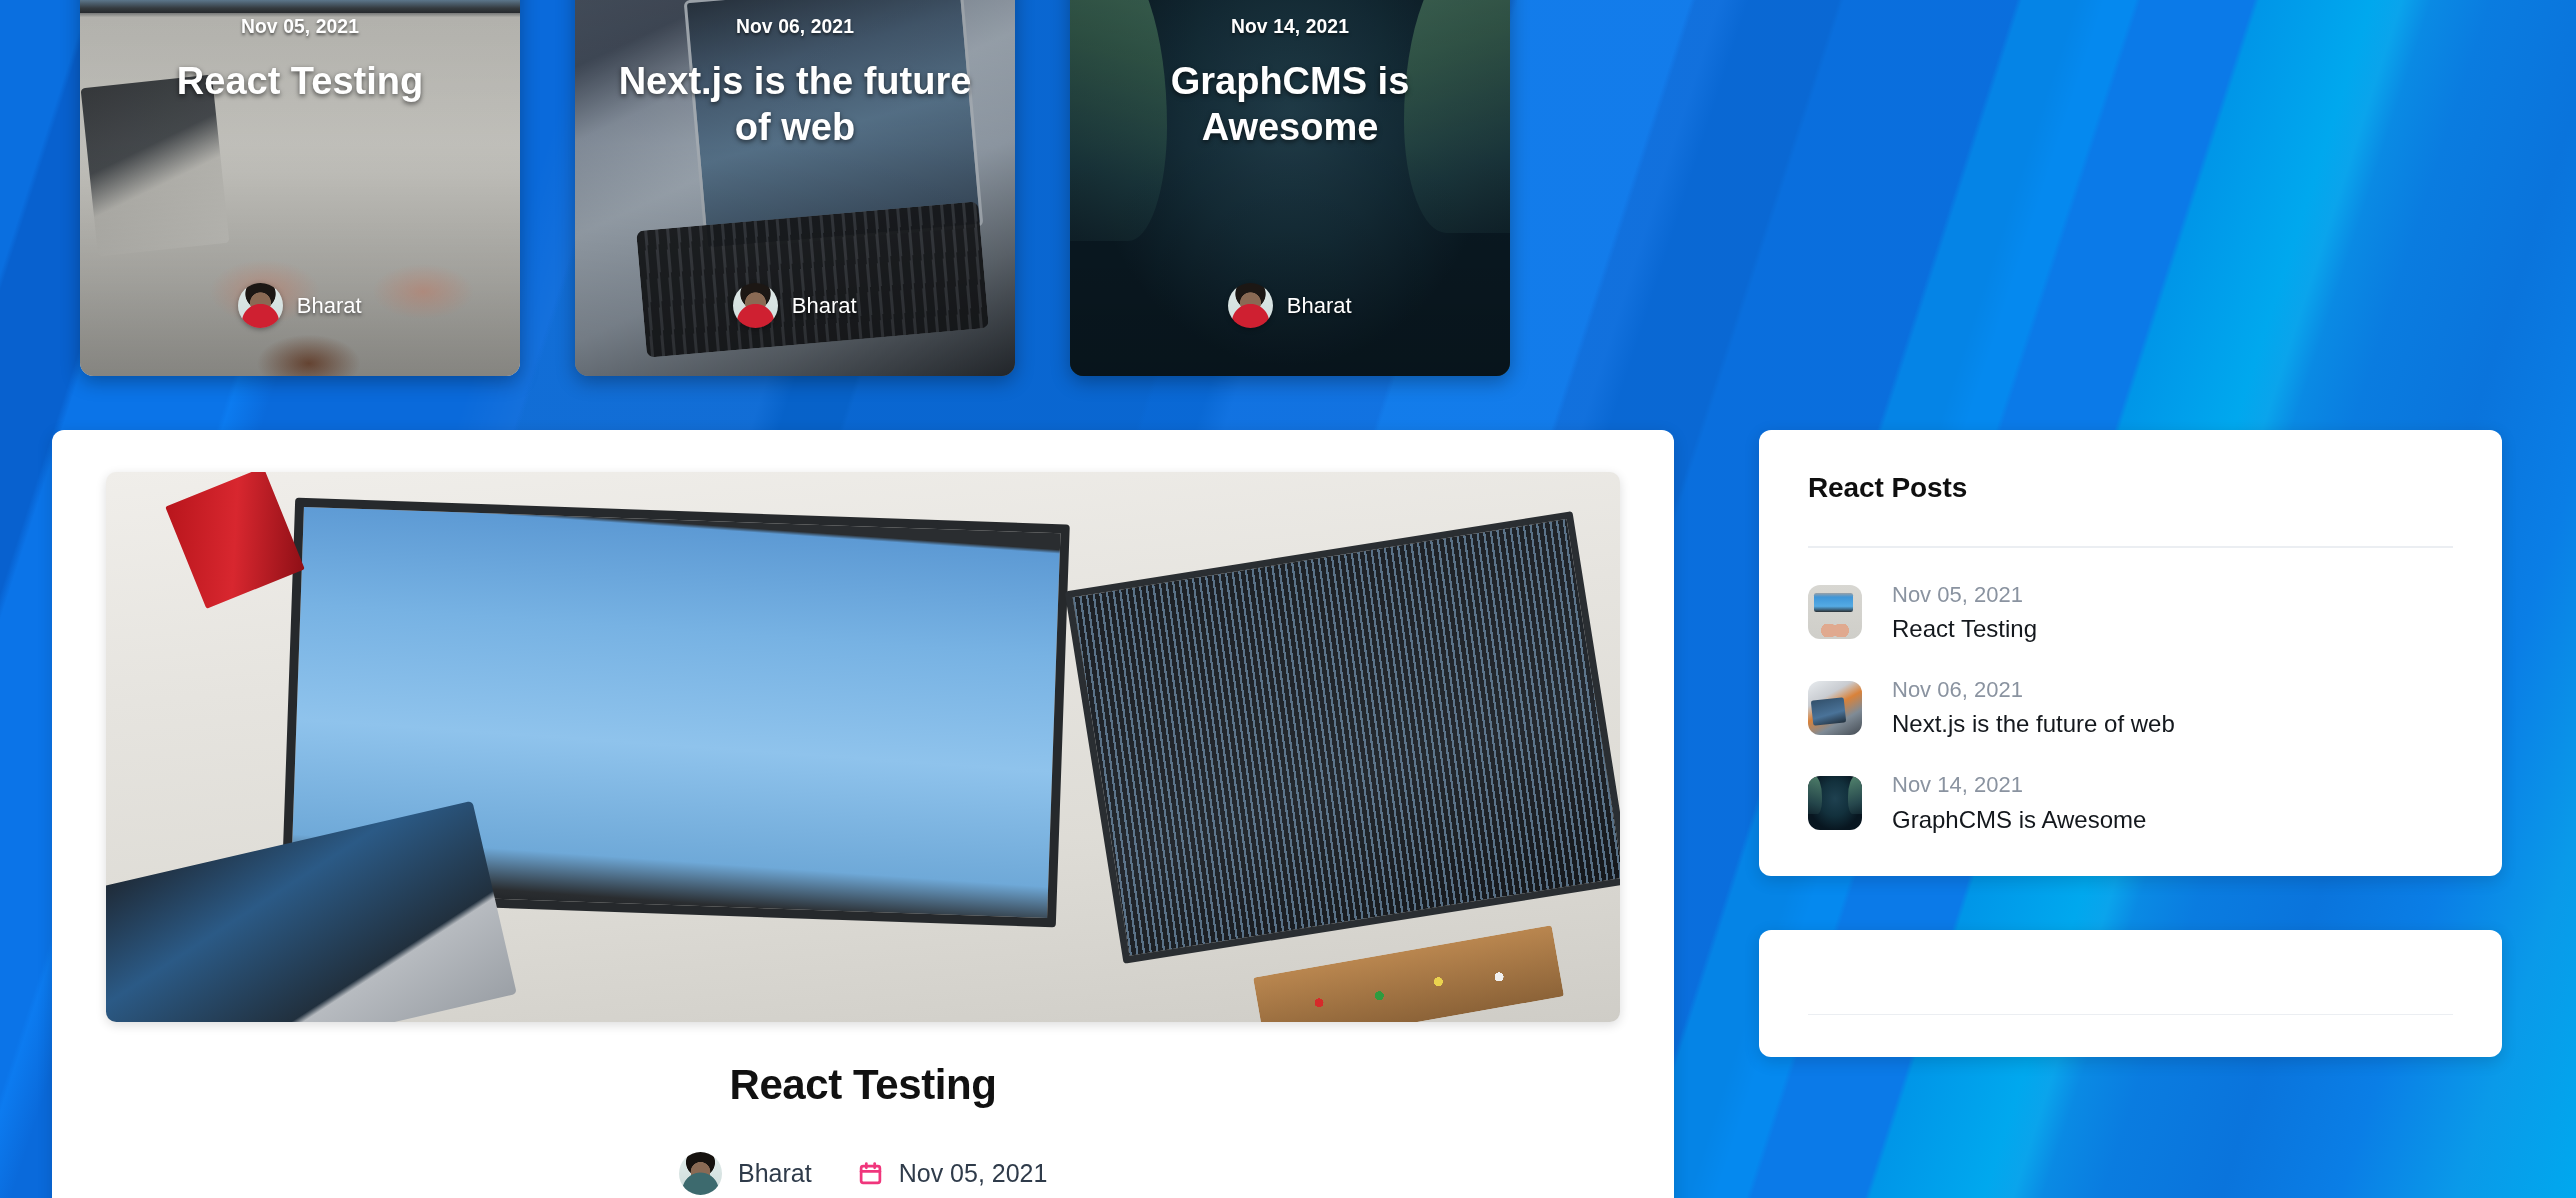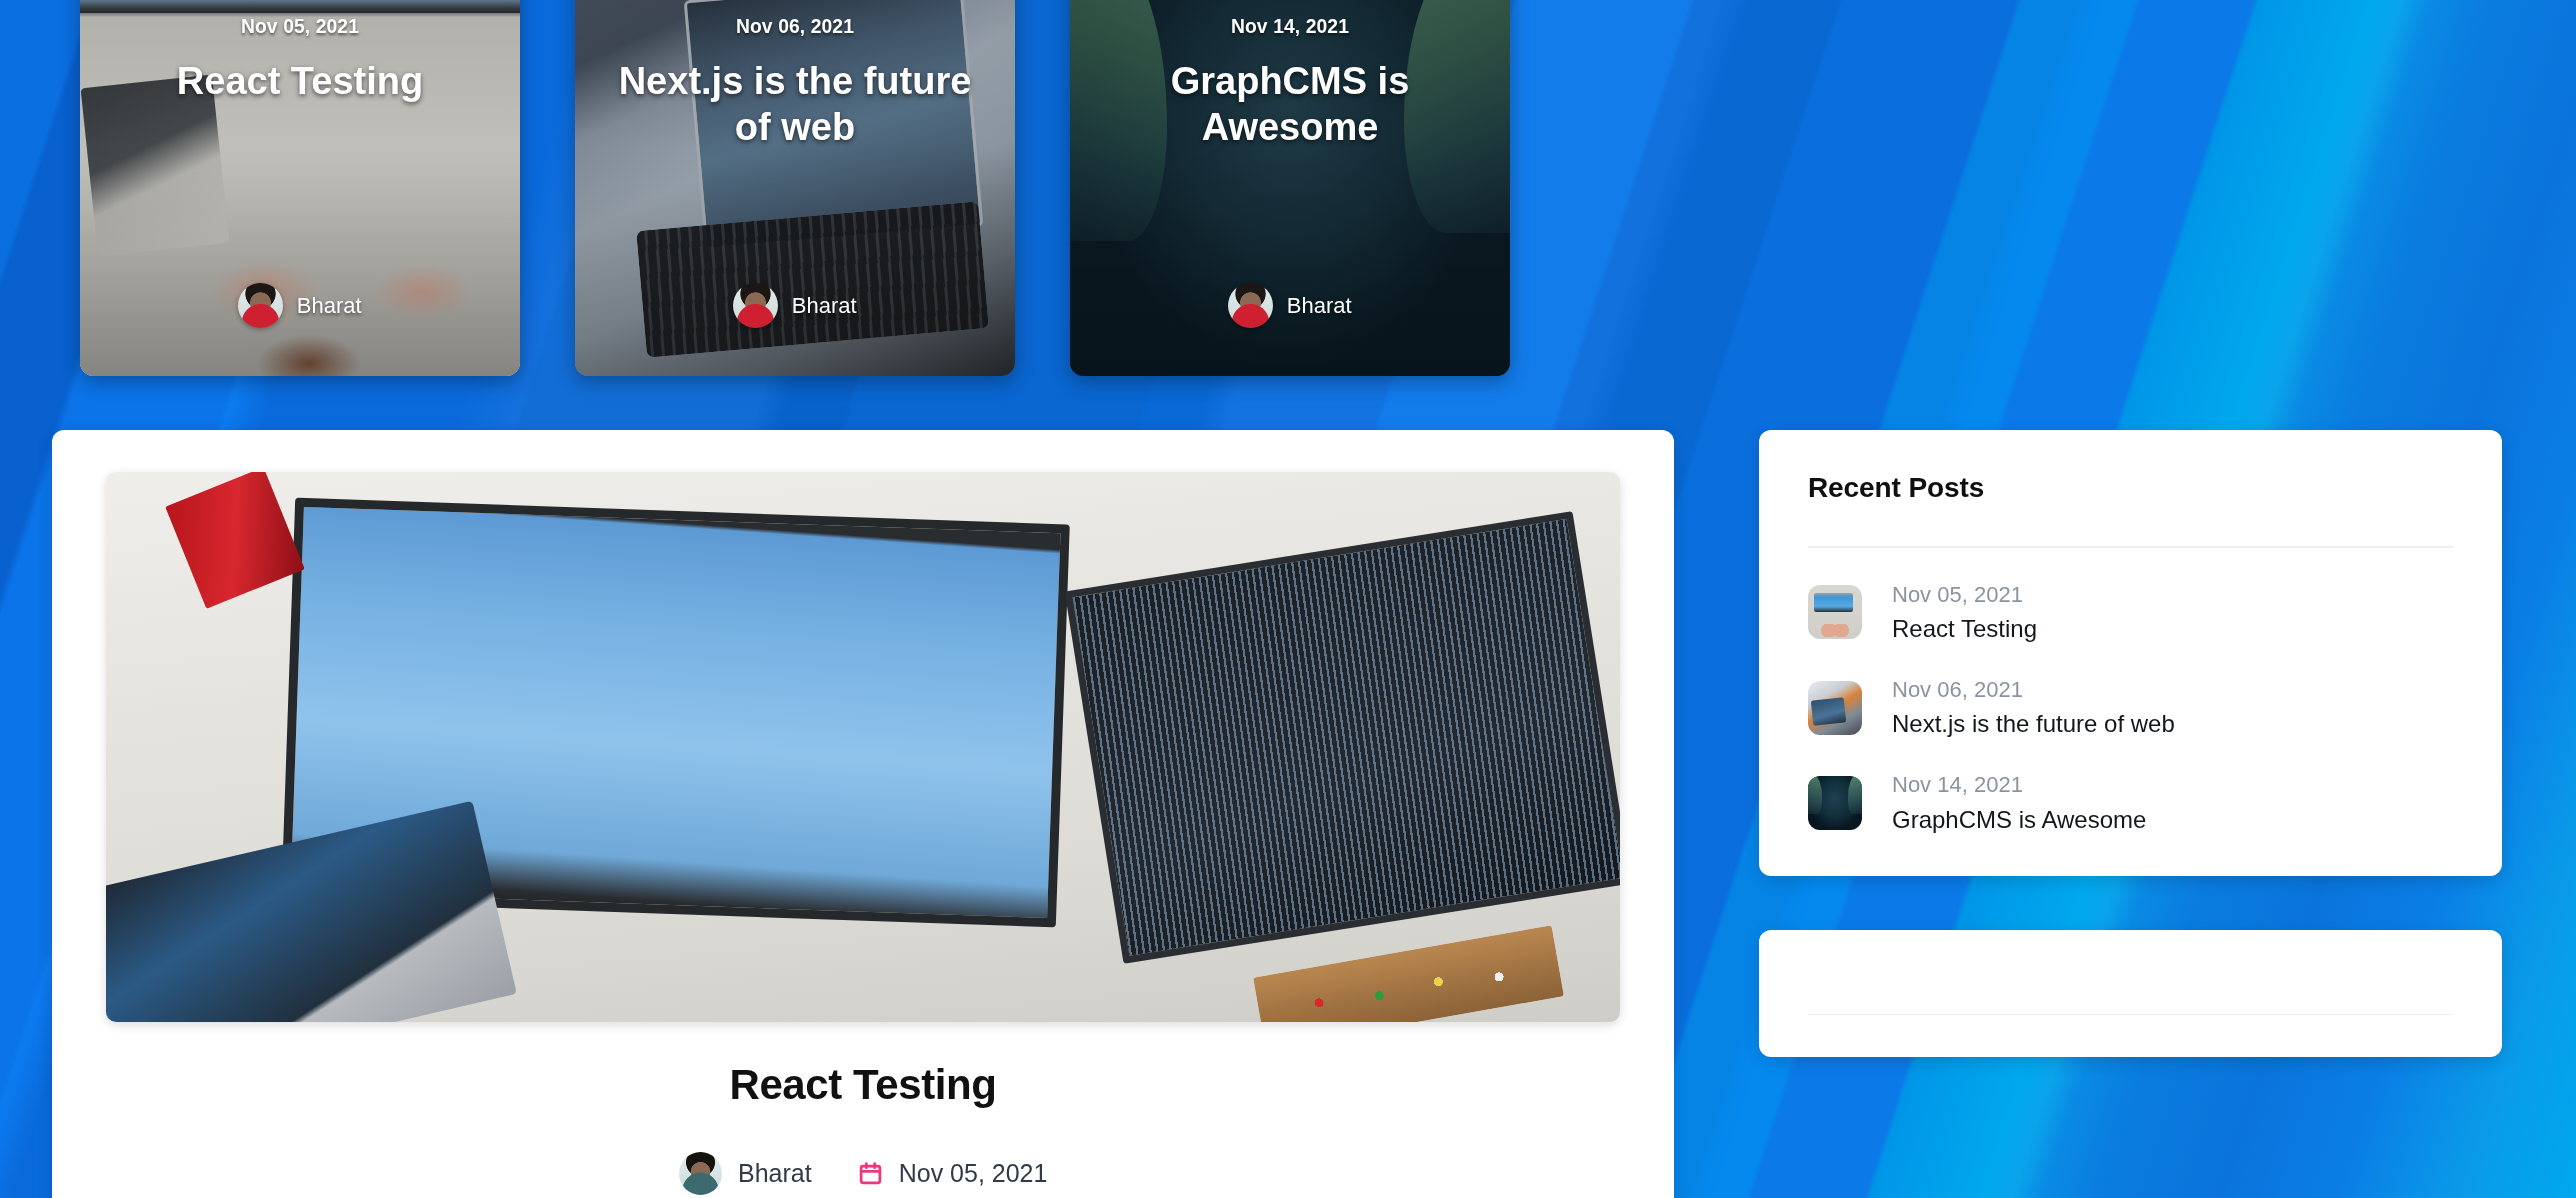--- a/index.html
+++ b/index.html
@@ -459,21 +459,21 @@
             <span class="meta-date-text">Nov 05, 2021</span>
           </div>
         </div>
 
       </div>
     </div>
 
     <div class="side-col">
 
       <div class="card-white widget">
-        <h2 class="widget-title">Recent Posts</h2>
+        <h2 class="widget-title">React Posts</h2>
         <div class="widget-divider"></div>
 
         <div class="recent-list">
 
           <div class="recent-item">
             <span class="thumb thumb-1"></span>
             <span class="recent-text">
               <span class="recent-date">Nov 05, 2021</span>
               <span class="recent-title">React Testing</span>
             </span>

